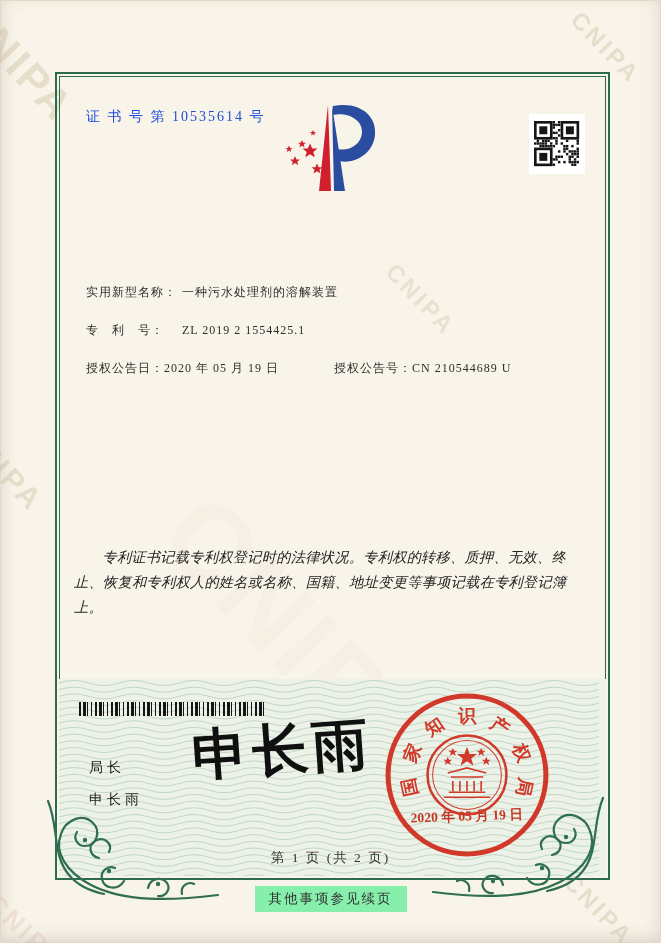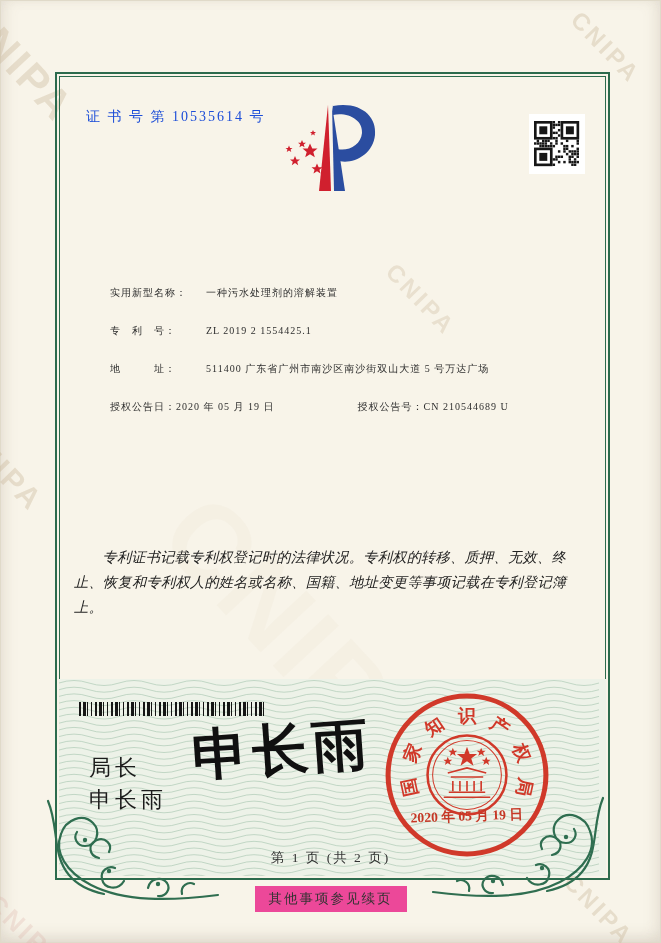--- a/index.html
+++ b/index.html
@@ -16,42 +16,42 @@
   .frame{position:absolute;left:55px;top:72px;width:551px;height:804px;border:2.5px solid #2c6b4d;}
   .frame-inner{position:absolute;inset:2px;border:1px solid #2c6b4d;}
   .waves{position:absolute;left:2px;right:2px;bottom:2px;height:197px;background:#edf2e8;overflow:hidden;}
   .waves svg{display:block;}
   .cert-no{position:absolute;left:86px;top:108px;font-size:14px;letter-spacing:2px;color:#1d4ed8;}
   .logo{position:absolute;left:283px;top:99px;}
   .qr{position:absolute;left:529px;top:114px;width:56px;height:60px;background:#ffffff;
       display:flex;align-items:center;justify-content:center;}
   .title{position:absolute;left:0;right:0;top:192px;text-align:center;
          font-size:34px;font-weight:bold;letter-spacing:8px;color:#141414;}
-  .fields{position:absolute;left:86px;top:281px;width:470px;font-size:10px;
-          letter-spacing:1px;color:#2e2e2e;margin-left:24px;}
+  .fields{position:absolute;left:86px;top:281px;width:470px;font-size:12px;
+          letter-spacing:1px;color:#2e2e2e;}
   .field-row{margin-bottom:15px;line-height:23px;}
   .field-row .lbl{display:inline-block;min-width:96px;}
   .addr2{padding-left:112px;line-height:23px;margin-top:-13px;margin-bottom:15px;}
   .grant .pair1{display:inline-block;width:244px;}
   .paras{position:absolute;left:74px;top:545px;width:514px;font-size:14.2px;line-height:25px;
          font-style:italic;letter-spacing:.3px;color:#222;}
   .paras p{margin:0;text-indent:2em;}
   .barcode{position:absolute;left:79px;top:702px;width:187px;height:14px;
     background:repeating-linear-gradient(90deg,#161616 0 2px,transparent 2px 4px,
       #161616 4px 7px,transparent 7px 8px,#161616 8px 9px,transparent 9px 12px,
       #161616 12px 13px,transparent 13px 16px);}
-  .officer{position:absolute;left:89px;top:752px;font-size:22px;line-height:32px;
+  .officer{position:absolute;left:89px;top:752px;font-size:14px;line-height:32px;
            letter-spacing:4px;color:#1c1c1c;}
   .signature{position:absolute;left:192px;top:722px;font-size:56px;font-weight:bold;
              color:#101010;letter-spacing:4px;transform:rotate(-4deg);line-height:1;}
   .seal{position:absolute;left:381px;top:689px;opacity:.93;}
   .pagenum{position:absolute;left:0;right:0;top:849px;text-align:center;
            font-size:13.5px;letter-spacing:2px;color:#333;}
   .contnote{position:absolute;left:50%;top:886px;transform:translateX(-50%);
-            background:#ec4899;padding:4px 14px;font-size:13.5px;letter-spacing:2px;color:#333;text-align:right;}
+            background:#86efac;padding:4px 14px;font-size:13.5px;letter-spacing:2px;color:#333;text-align:right;}
   .flourish{position:absolute;pointer-events:none;}
   .flourish.left{left:38px;top:795px;}
   .flourish.right{left:428px;top:792px;transform:scaleX(-1);}
   svg text{font-family:"Liberation Serif","DejaVu Serif",serif;}
 </style>
 </head>
 <body>
 
 <div class="page">
 
@@ -214,23 +214,20 @@
   </div>
 
 
   <div class="fields">
     <div class="field-row">
       <span class="lbl">实用新型名称：</span><span>一种污水处理剂的溶解装置</span>
     </div>
     <div class="field-row">
       <span class="lbl">专　利　号：</span><span>ZL 2019 2 1554425.1</span>
     </div>
-    <div class="field-row">
-      <span class="lbl">地　　　址：</span><span>511400 广东省广州市南沙区南沙街双山大道 5 号万达广场</span>
-    </div>
     <div class="field-row grant">
       <span class="pair1"><span>授权公告日：</span><span>2020 年 05 月 19 日</span></span>
       <span><span>授权公告号：</span><span>CN 210544689 U</span></span>
     </div>
   </div>
 
   <div class="paras">
     <p>专利证书记载专利权登记时的法律状况。专利权的转移、质押、无效、终止、恢复和专利权人的姓名或名称、国籍、地址变更等事项记载在专利登记簿上。</p>
   </div>
 

